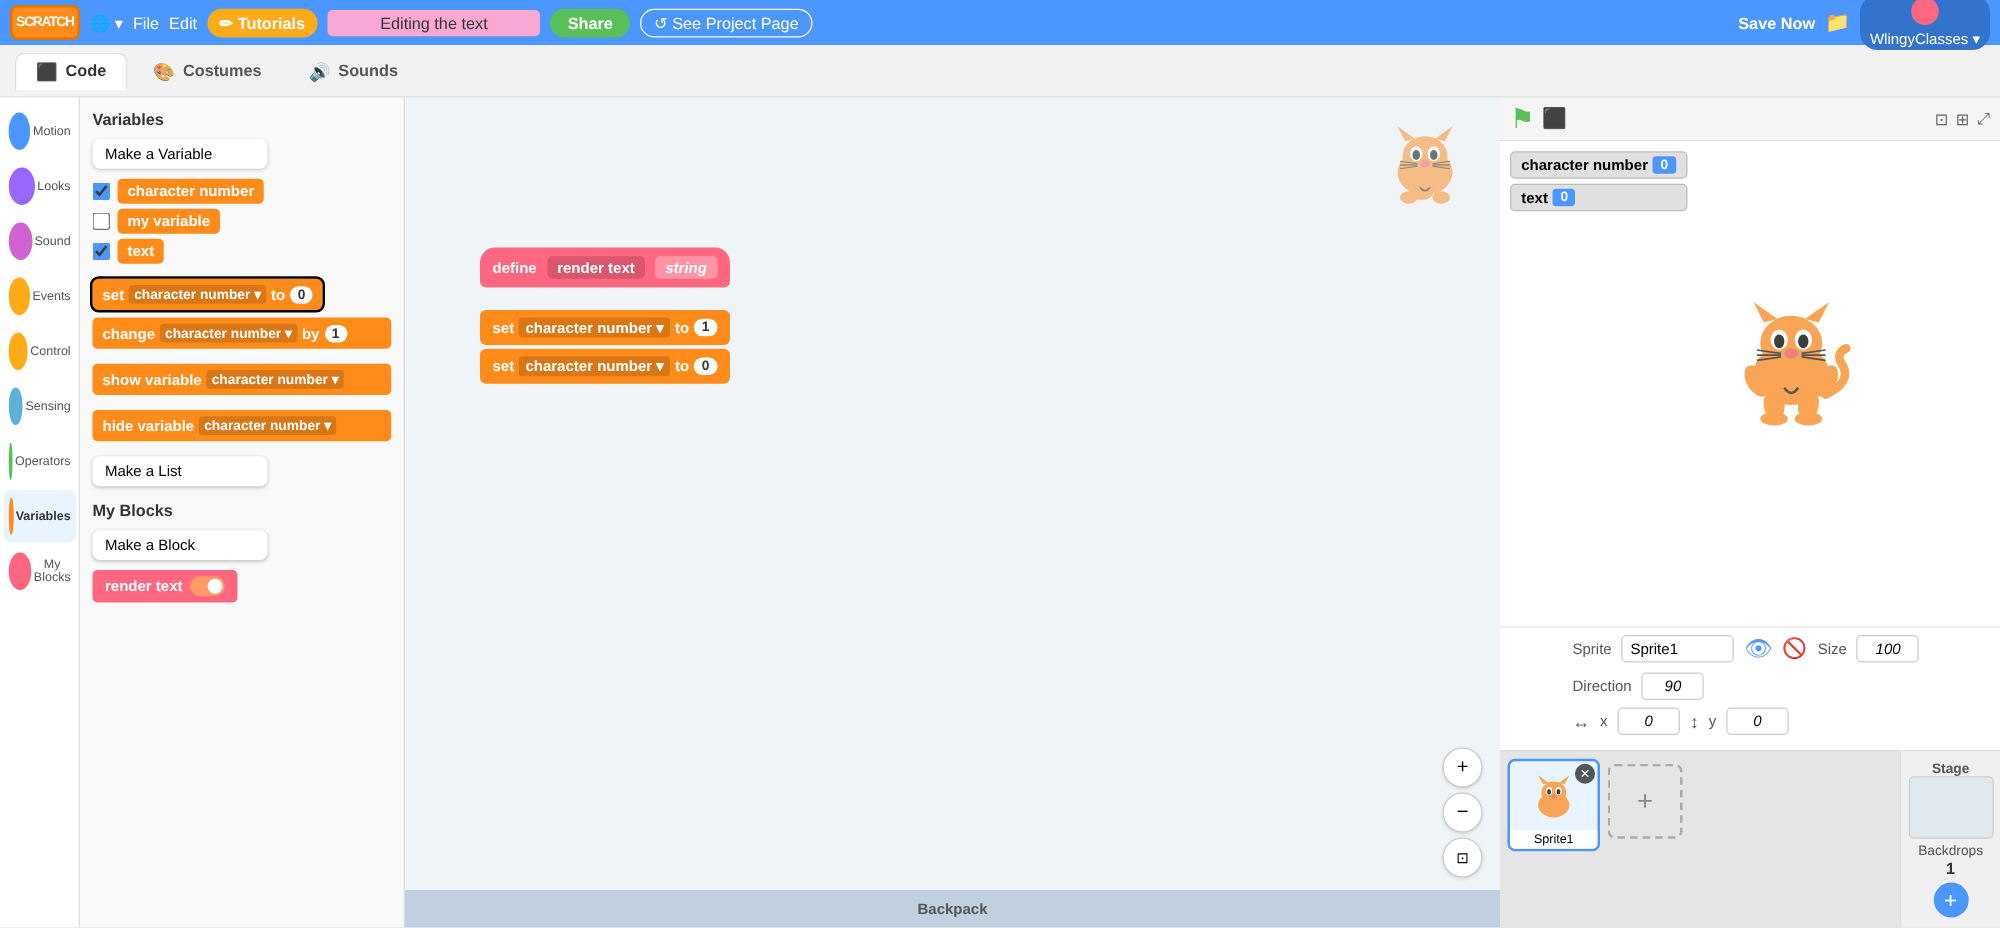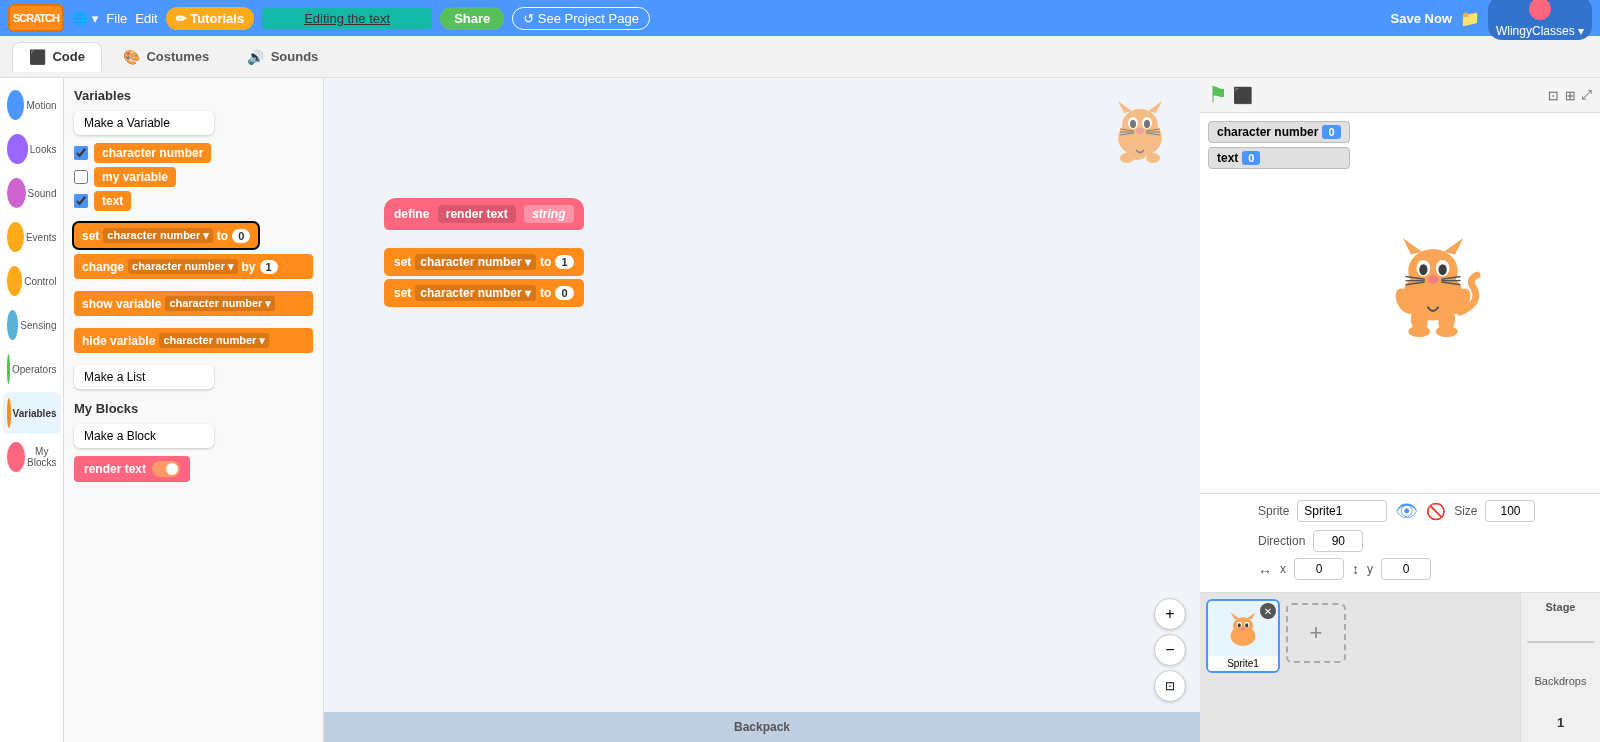--- a/index.html
+++ b/index.html
@@ -13,22 +13,22 @@
     #scratch-logo {
       width: 56px; height: 28px; background: #ff8c1a;
       border-radius: 6px; display: flex; align-items: center; justify-content: center;
       font-weight: 900; color: white; font-size: 13px; letter-spacing: 0px; flex-shrink: 0;
       border: 2px solid #e67300;
     }
     .top-globe { background: #4c97ff; border: none; color: white; font-size: 13px; cursor: pointer; display: flex; align-items: center; gap: 2px; }
     .top-btn { background: none; border: none; color: white; font-size: 13px; cursor: pointer; font-weight: 500; }
     .top-tutorials { background: #ffab19; border-radius: 14px; padding: 4px 10px; color: white; font-size: 13px; font-weight: 600; border: none; cursor: pointer; display: flex; align-items: center; gap: 4px; }
     #project-name-box {
-      background: #14b8a6; border-radius: 4px; padding: 3px 10px;
-      font-size: 13px; color: #333; min-width: 170px; text-align: center; flex-shrink: 0; text-decoration: underline;
+      background: #f9a8d4; border-radius: 4px; padding: 3px 10px;
+      font-size: 13px; color: #333; min-width: 170px; text-align: center; flex-shrink: 0;
     }
     #share-btn {
       background: #59c059; border-radius: 14px; padding: 4px 14px;
       color: white; font-size: 13px; font-weight: 700; border: none; cursor: pointer;
     }
     #see-project-btn {
       background: none; border: 1.5px solid white; border-radius: 14px;
       padding: 3px 10px; color: white; font-size: 13px; cursor: pointer; display: flex; align-items: center; gap: 4px;
     }
     .spacer { flex: 1; }
@@ -169,21 +169,21 @@
     .sprite-info-row {
       display: flex; align-items: center; gap: 8px; margin-bottom: 6px; flex-wrap: wrap; margin-left: 48px;
     }
     .sprite-label { font-size: 12px; color: #555; }
     .sprite-name-input {
       border: 1px solid #ccc; border-radius: 4px; padding: 3px 6px;
       font-size: 12px; width: 90px;
     }
     .sprite-num-input {
       border: 1px solid #ccc; border-radius: 4px; padding: 3px 6px;
-      font-size: 12px; width: 50px; text-align: center;
+      font-size: 12px; width: 50px; text-align: center; font-style: italic;
     }
     .xy-icon { font-size: 14px; color: #555; }
     .show-btn { font-size: 18px; cursor: pointer; }
     .show-btn.active { color: #4c97ff; }
     .show-btn.inactive { color: #aaa; }
     .sprite-thumb {
       width: 74px; height: 74px; border-radius: 6px; border: 2px solid #4c97ff;
       display: flex; flex-direction: column; align-items: center; justify-content: flex-end;
       background: #e8f4ff; position: relative; cursor: pointer; flex-shrink: 0;
     }
@@ -193,21 +193,21 @@
     }
     .sprite-delete { position: absolute; top: 2px; right: 2px; background: #555; color: white; border-radius: 50%; width: 16px; height: 16px; font-size: 10px; display: flex; align-items: center; justify-content: center; cursor: pointer; }
     .stage-right-label { font-size: 11px; color: #555; font-weight: 600; }
     .stage-thumb { width: 68px; height: 50px; background: #e0e8f0; border-radius: 4px; border: 1px solid #ccc; }
 
     
     #right-outer { display: flex; flex-direction: column; width: 400px; }
     #stage-viewport { display: flex; flex: 1; min-height: 0; }
     #stage-main { flex: 1; display: flex; flex-direction: column; }
     #stage-view { flex: 1; background: white; position: relative; }
-    #stage-panel-right { width: 80px; background: #f0f0f0; border-left: 1px solid #ddd; display: flex; flex-direction: column; align-items: center; padding: 8px 4px; gap: 28px; }
+    #stage-panel-right { width: 80px; background: #f0f0f0; border-left: 1px solid #ddd; display: flex; flex-direction: column; align-items: center; padding: 8px 4px; }
 
     
     .screen-icon { background: none; border: none; cursor: pointer; font-size: 13px; color: #666; }
 
     
     .cat-svg { width: 80px; height: 80px; }
   </style>
 </head>
 <body>
 

